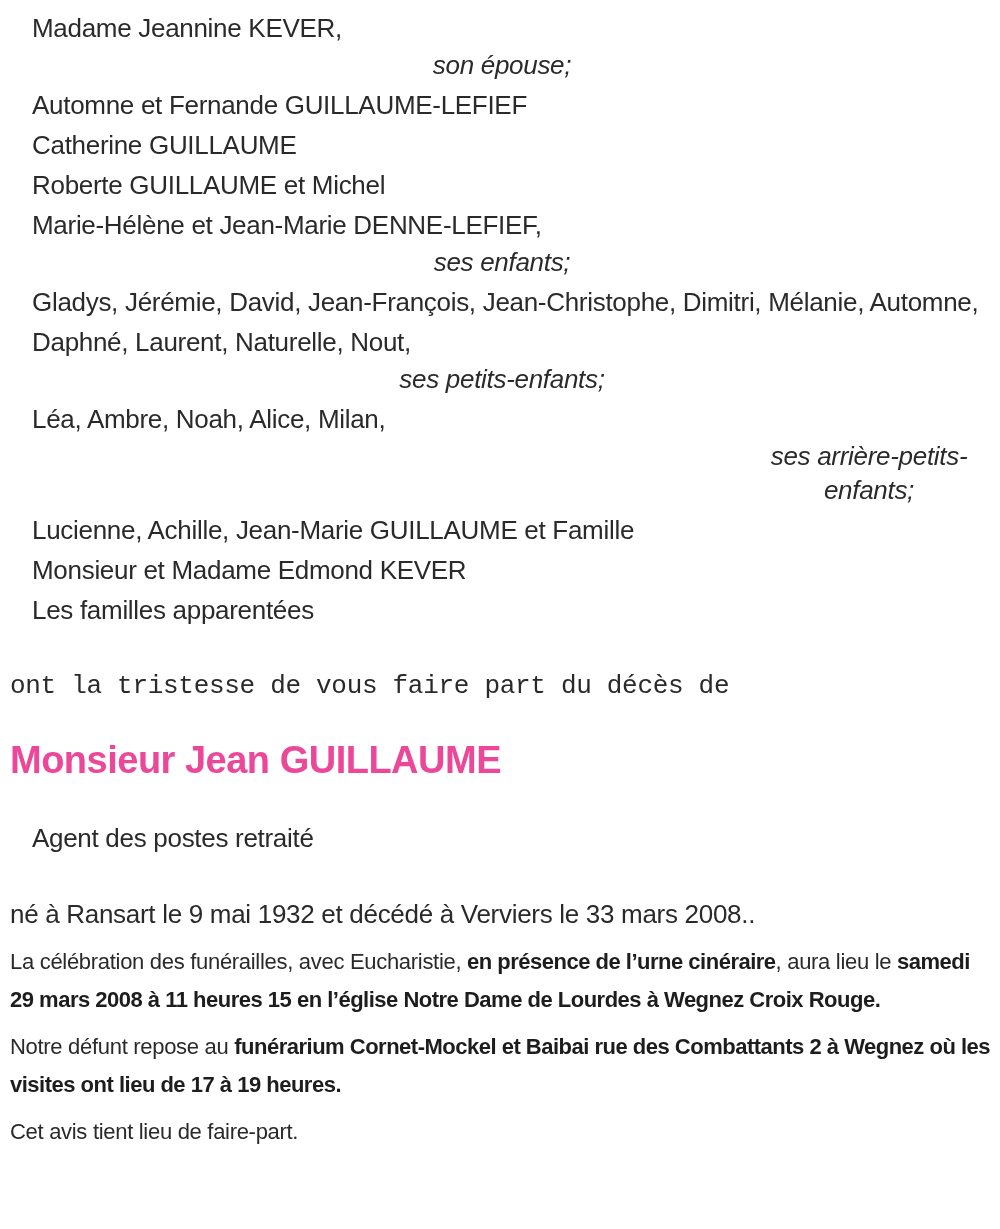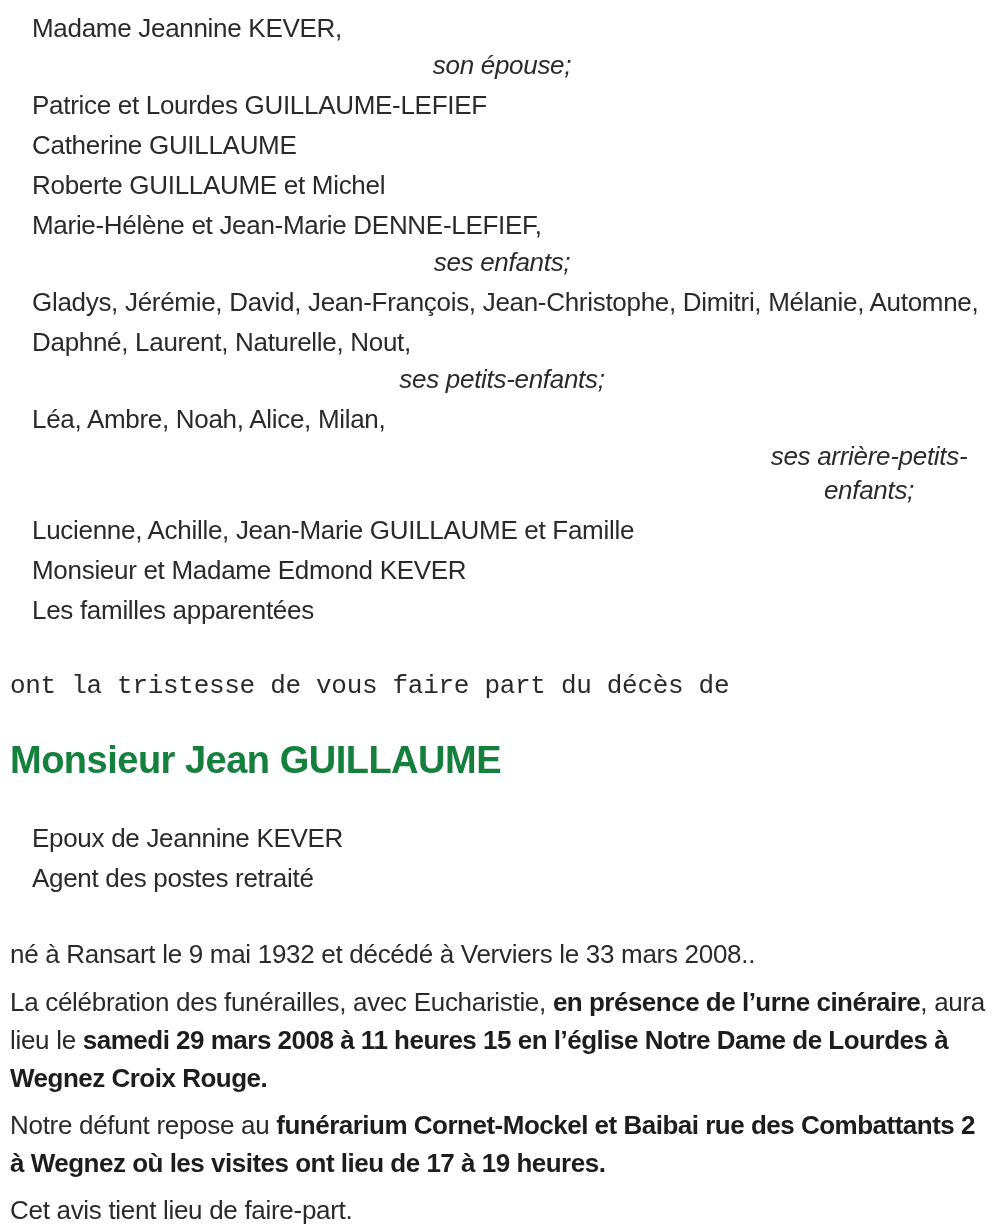--- a/index.html
+++ b/index.html
@@ -42,31 +42,31 @@
     margin-top: 36px;
     font-size: 26px;
     line-height: 40px;
     font-family: Liberation Mono, monospace;
   }
   h1.deceased {
     margin: 30px 0 34px 0;
     font-size: 38px;
     line-height: 48px;
     font-weight: 700;
-    color: #15803d;
+    color: #ec4899;
     letter-spacing: -0.5px;
   }
   .birth {
     margin-top: 36px;
     font-size: 26px;
     line-height: 40px;
   }
   .para {
     margin-top: 9px;
-    font-size: 26px;
+    font-size: 22px;
     line-height: 38px;
   }
   .para strong {
     font-weight: 700;
     color: #1d1d1d;
     letter-spacing: -0.5px;
   }
 </style>
 </head>
 <body>
@@ -74,21 +74,21 @@
 <main class="page">
 
   <section>
 
     <div>
       <p class="name">Madame Jeannine KEVER,</p>
       <p class="relation">son épouse;</p>
     </div>
 
     <div>
-      <p class="name">Patrice et Lourdes GUILLAUME-LEFIEF</p>
+      <p class="name">Automne et Fernande GUILLAUME-LEFIEF</p>
       <p class="name">Catherine GUILLAUME</p>
       <p class="name">Roberte GUILLAUME et Michel</p>
       <p class="name">Marie-Hélène et Jean-Marie DENNE-LEFIEF,</p>
       <p class="relation">ses enfants;</p>
     </div>
 
     <div>
       <p class="name">Gladys, Jérémie, David, Jean-François, Jean-Christophe, Dimitri, Mélanie, Automne, Daphné, Laurent, Naturelle, Nout,</p>
       <p class="relation">ses petits-enfants;</p>
     </div>
@@ -103,21 +103,20 @@
       <p class="name">Monsieur et Madame Edmond KEVER</p>
       <p class="name">Les familles apparentées</p>
     </div>
 
   </section>
 
   <p class="intro">ont la tristesse de vous faire part du décès de</p>
 
   <h1 class="deceased">Monsieur Jean GUILLAUME</h1>
 
-  <p class="name">Epoux de Jeannine KEVER</p>
   <p class="name">Agent des postes retraité</p>
 
   <p class="birth">né à Ransart le 9 mai 1932 et décédé à Verviers le 33 mars 2008..</p>
 
   <p class="para"><span>La célébration des funérailles, avec Eucharistie, </span><strong>en présence de l’urne cinéraire</strong><span>, aura lieu le </span><strong>samedi 29 mars 2008 à 11 heures 15 en l’église Notre Dame de Lourdes à Wegnez Croix Rouge.</strong></p>
 
   <p class="para"><span>Notre défunt repose au </span><strong>funérarium Cornet-Mockel et Baibai rue des Combattants 2 à Wegnez où les visites ont lieu de 17 à 19 heures.</strong></p>
 
   <p class="para">Cet avis tient lieu de faire-part.</p>
 

